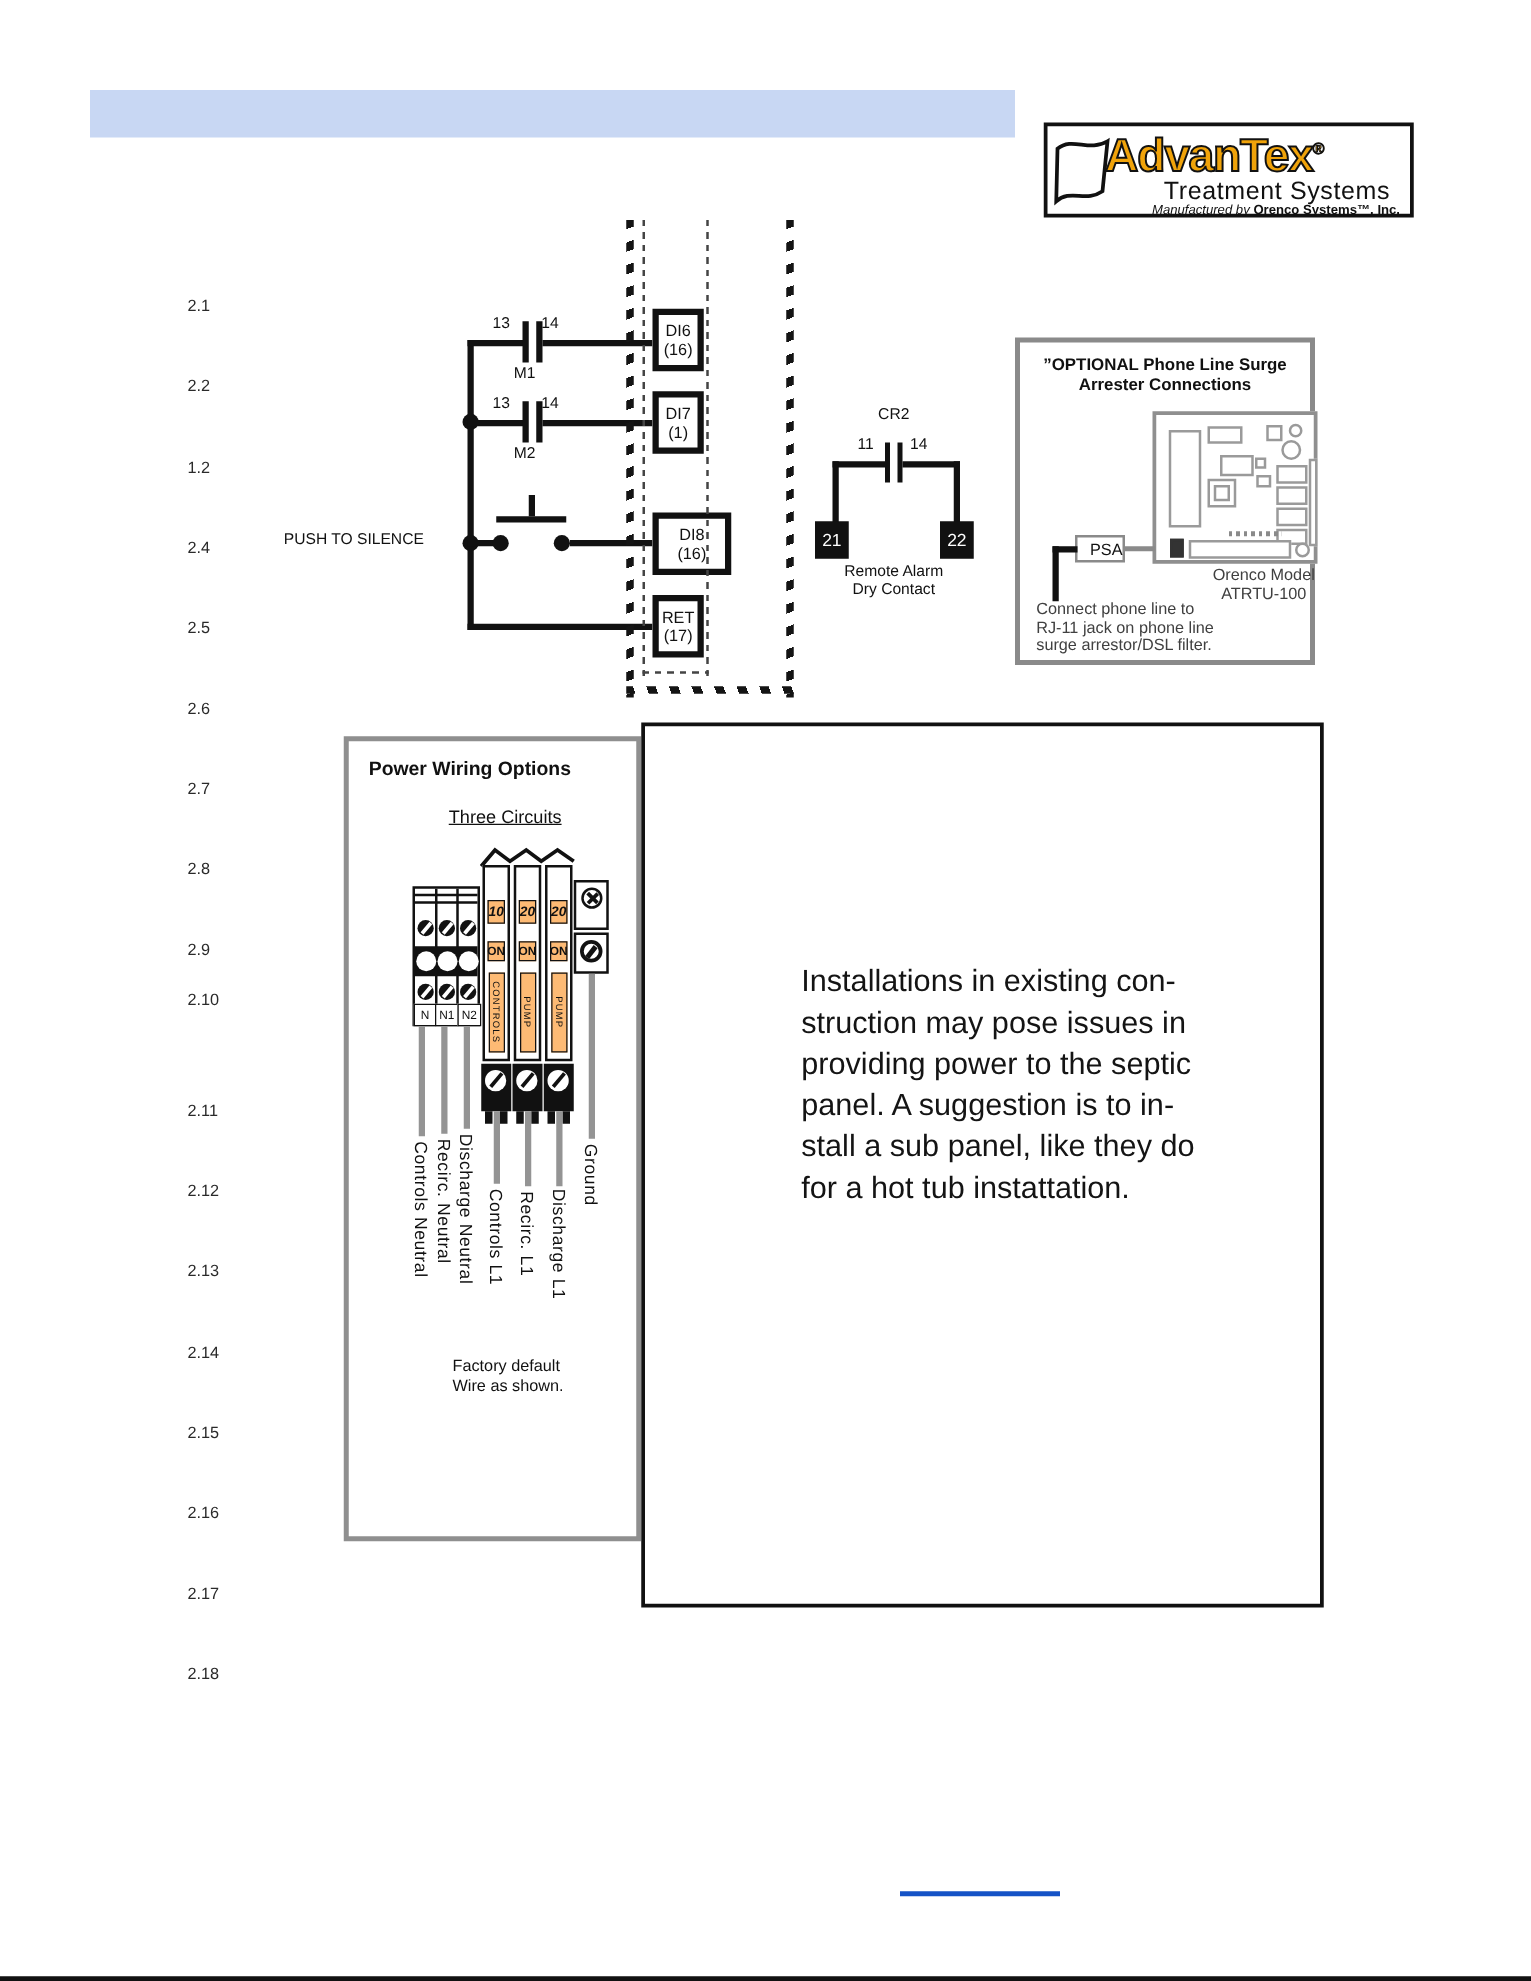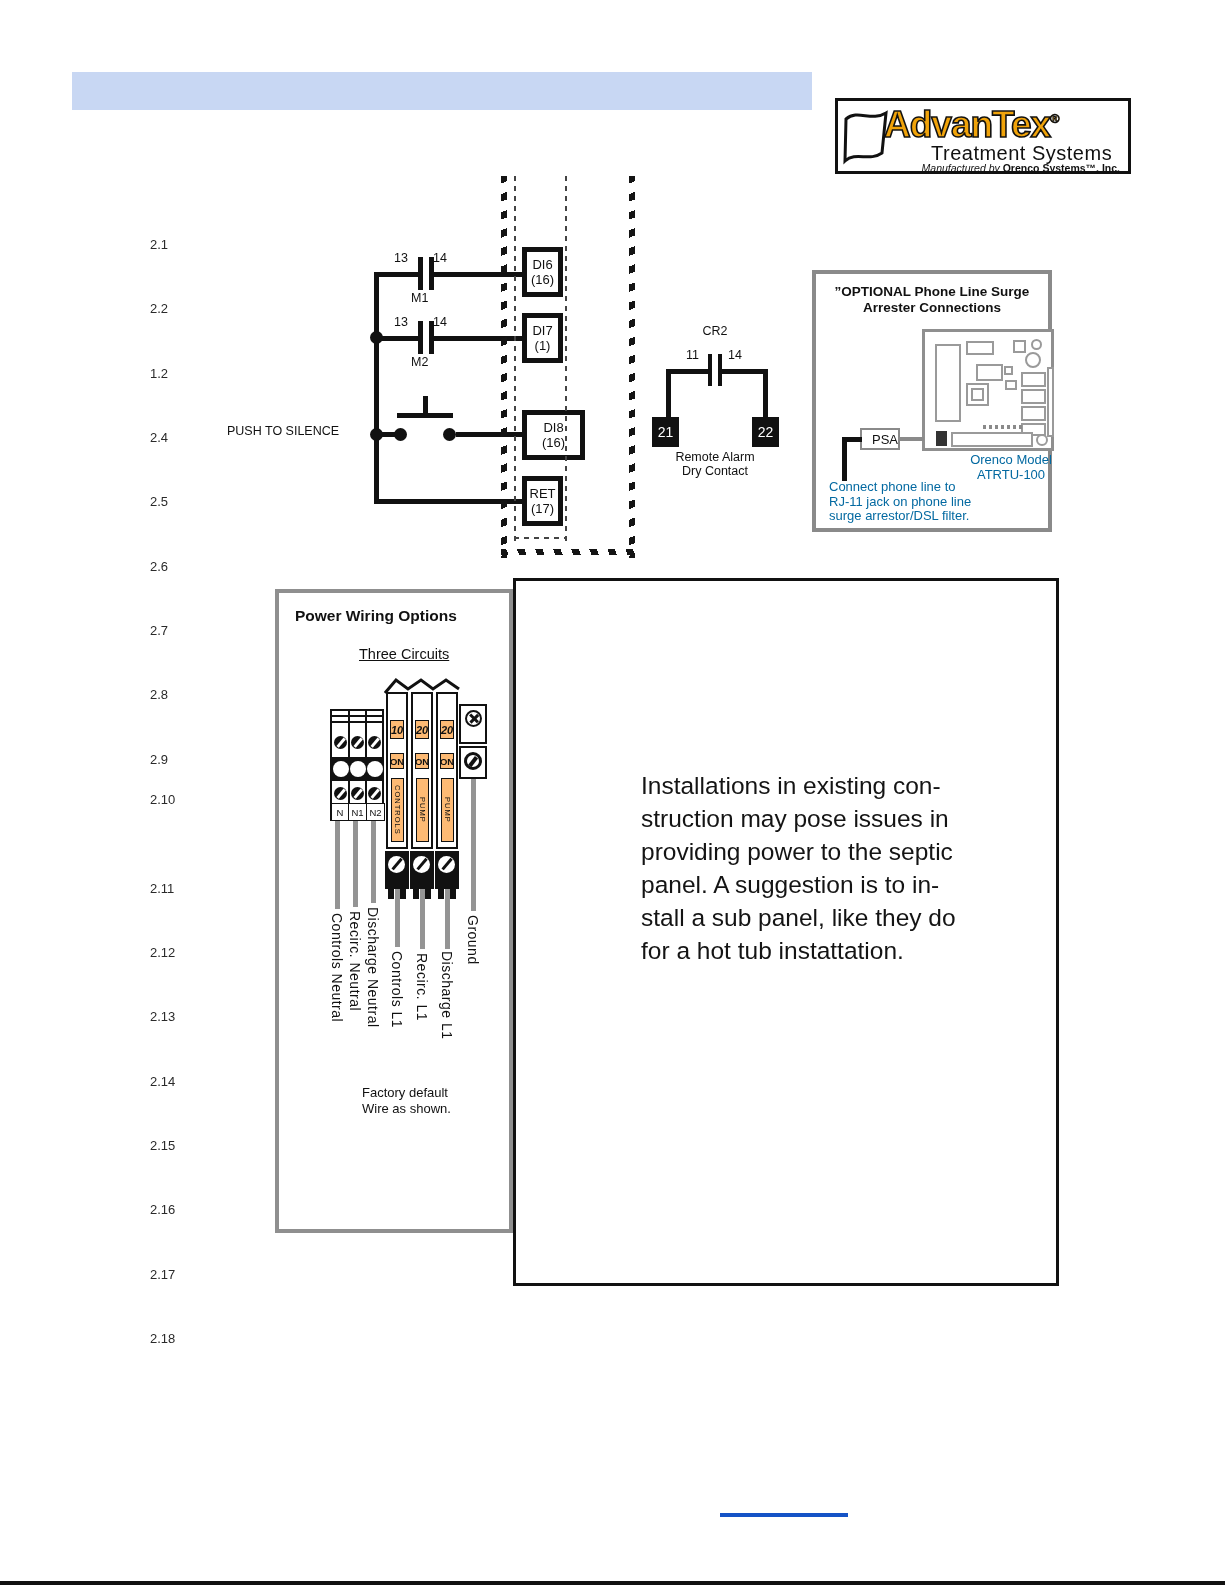--- a/index.html
+++ b/index.html
@@ -33,21 +33,21 @@
   .dash-heavy-v { background:repeating-linear-gradient(160deg, #141414 0 7px, transparent 7px 17px); }
   .dash-thin-v  { background:repeating-linear-gradient(180deg, #444 0 5px, transparent 5px 10px); }
   .dash-heavy-h { background:repeating-linear-gradient(70deg, #141414 0 7px, transparent 7px 17px); }
   .dash-thin-h  { background:repeating-linear-gradient(90deg, #444 0 5px, transparent 5px 10px); }
 
   
   .gray-frame { border:4px solid #8a8a8a; background:#fff; }
   .board { border:3px solid #8f8f8f; background:#fff; }
   .comp { border:2px solid #9a9a9a; background:#fff; position:absolute; }
   .comp-round { border-radius:50%; }
-  .small-note { font-size:13px; line-height:14.5px; color:#0369a1; }
+  .small-note { font-size:13px; line-height:14.5px; color:#404040; }
 
   
   .power-frame { border:4px solid #8f8f8f; }
   .pw-title { font-size:15.5px; font-weight:bold; color:#111; }
   .pw-sub { font-size:14.5px; color:#111; text-decoration:underline; }
   .tblock { border:2.5px solid #111; background:#fff; }
   .screw { border-radius:50%; background:#111; position:absolute; }
   .screw::after { content:""; position:absolute; left:50%; top:8%; width:2.5px; height:84%; background:#fff; transform:translateX(-50%) rotate(40deg); }
   .hole { border-radius:50%; background:#fff; position:absolute; }
   .nlabel { border:1.5px solid #111; font-size:9.5px; color:#111; display:flex; align-items:center; justify-content:center; position:absolute; background:#fff; }

